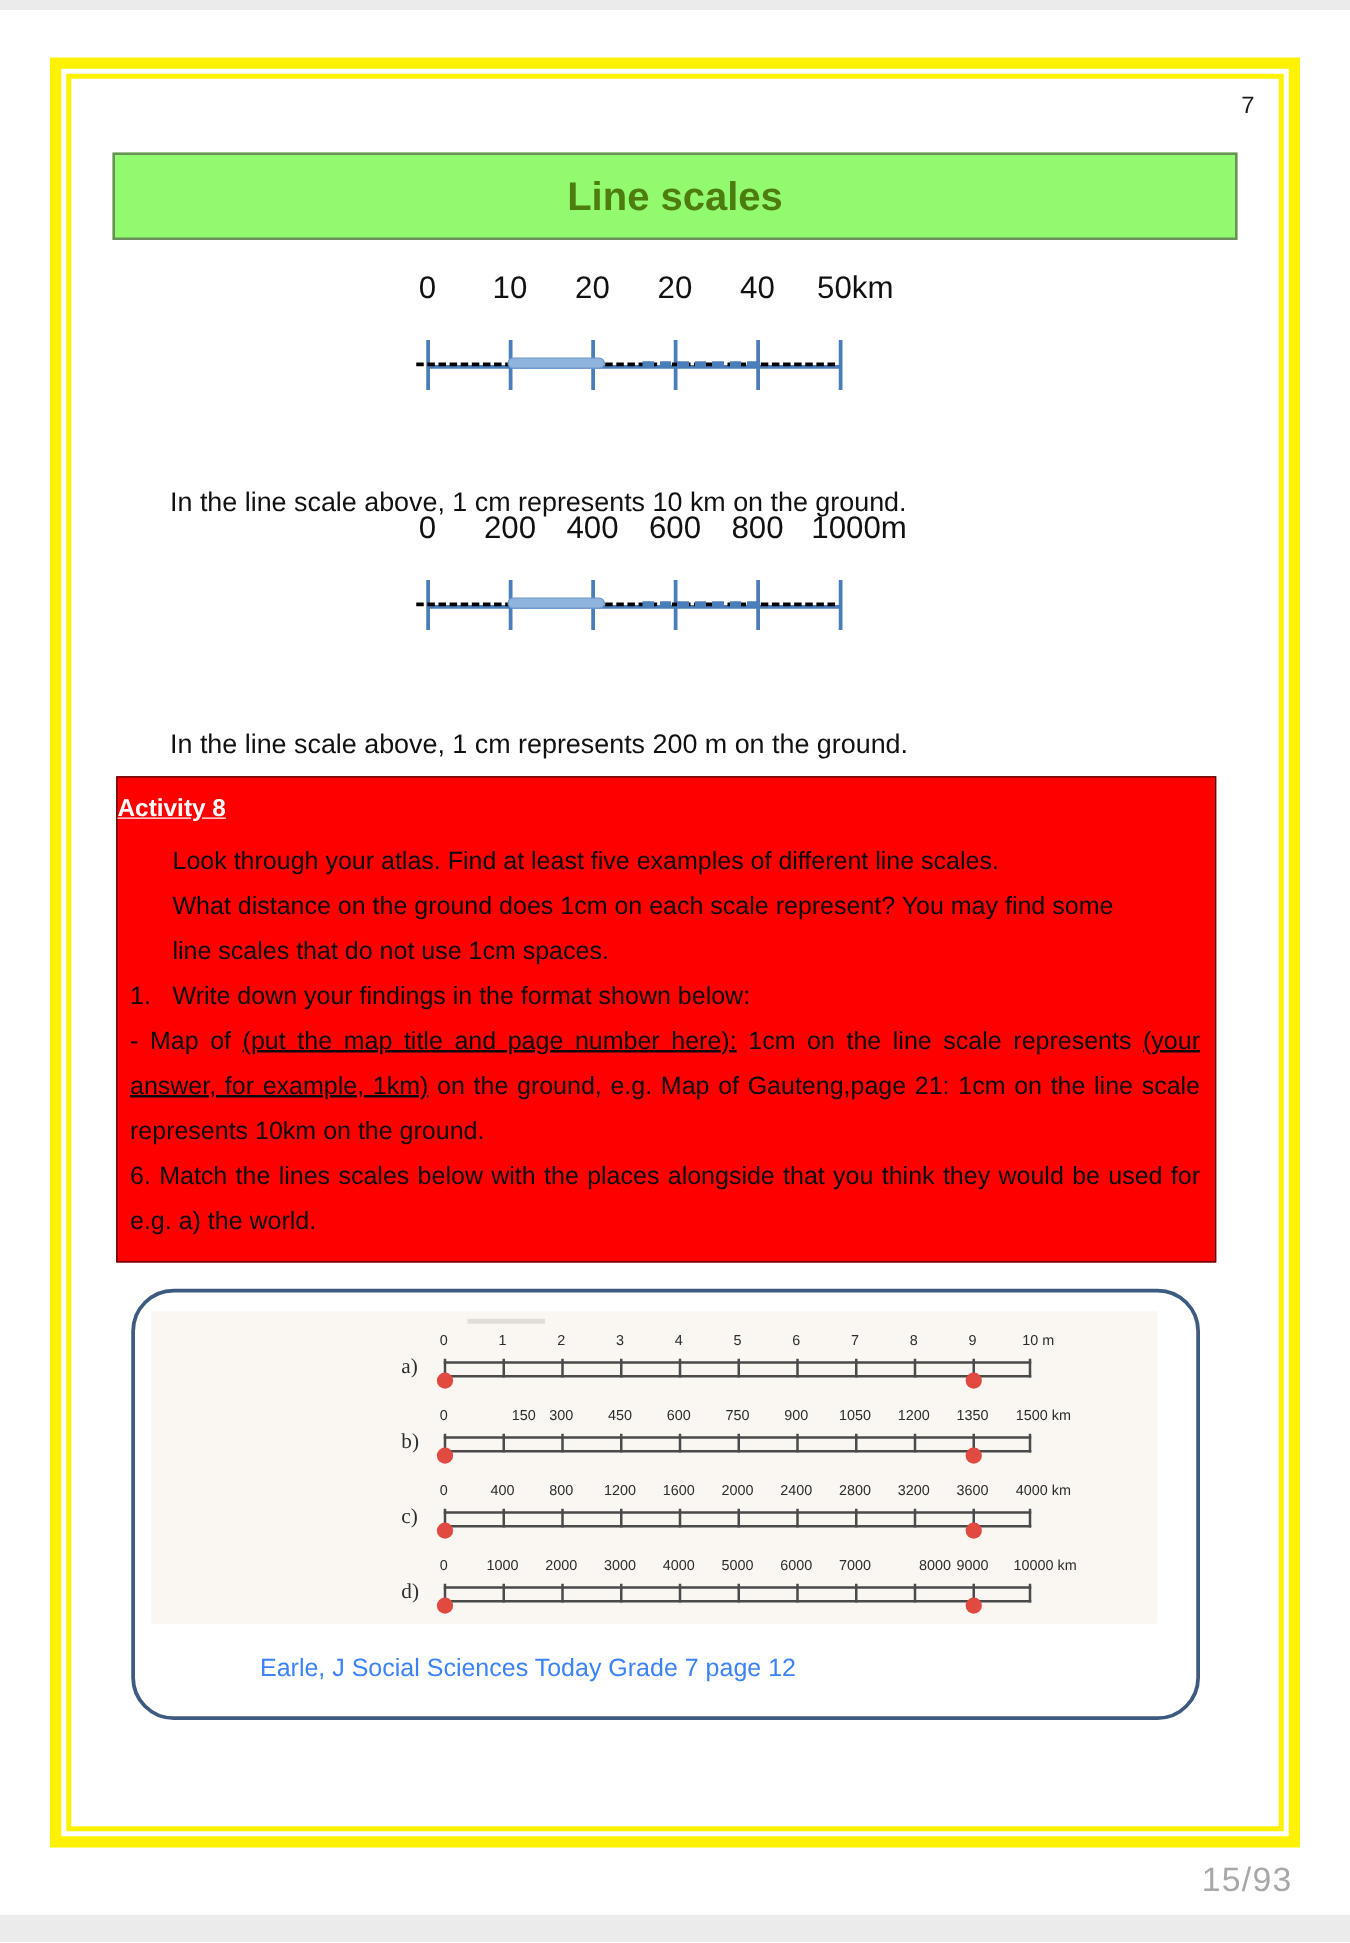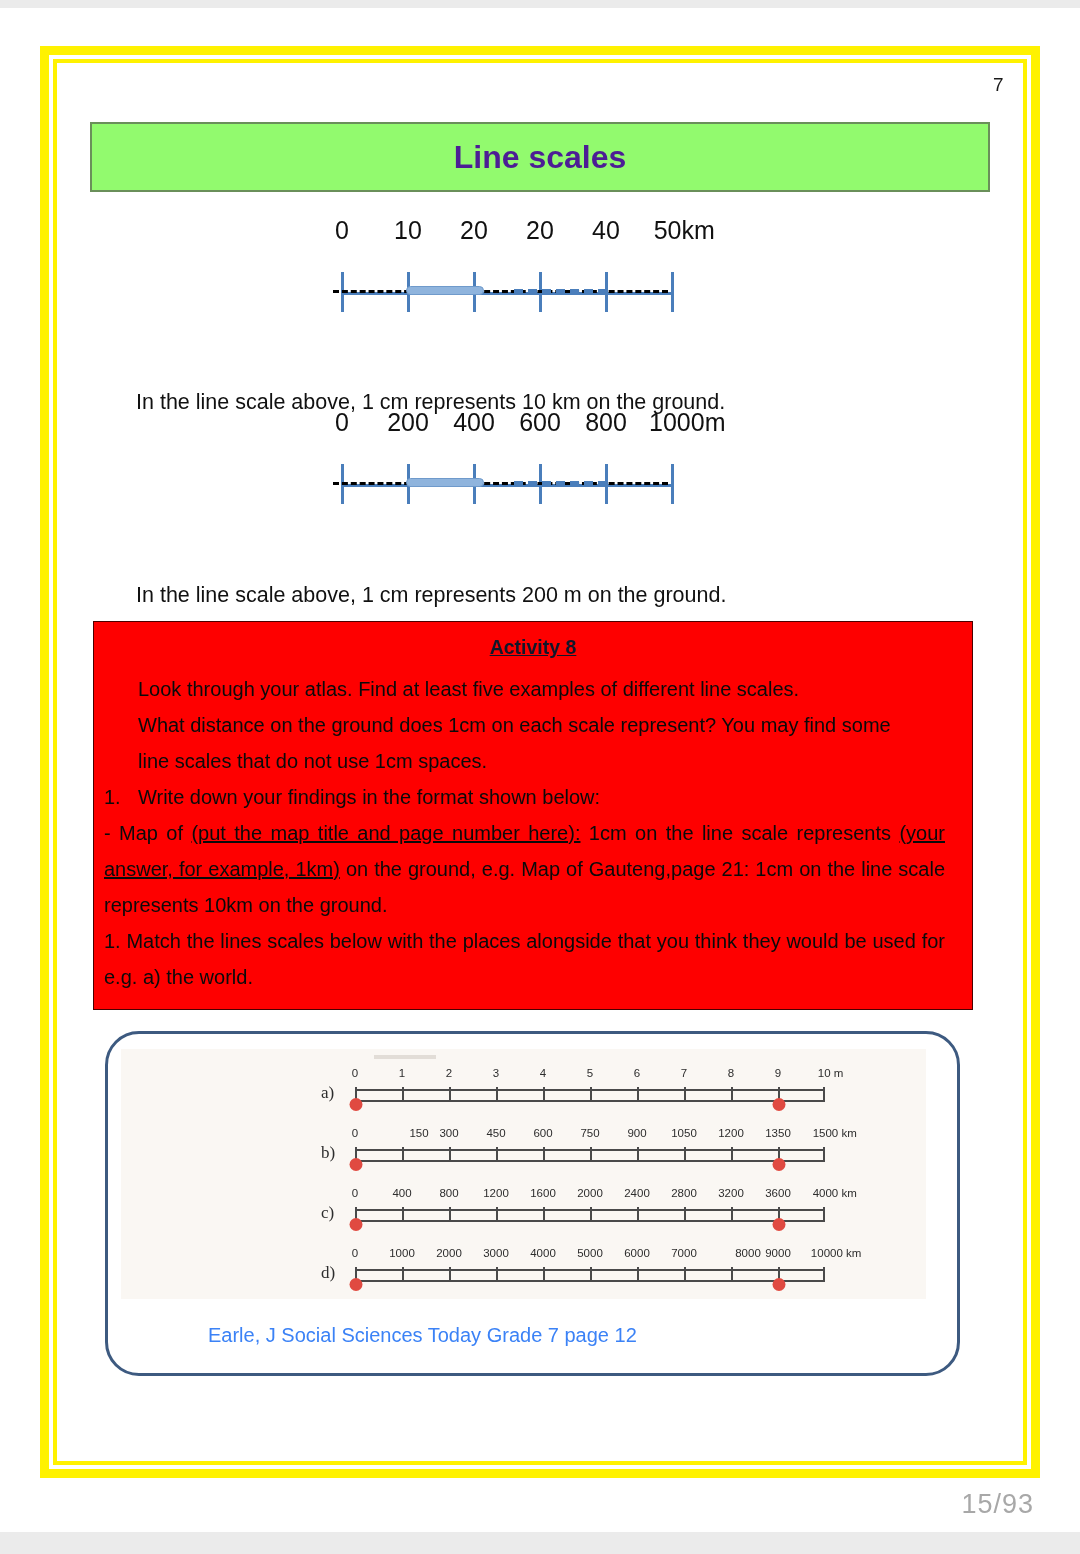--- a/index.html
+++ b/index.html
@@ -56,21 +56,21 @@
     position: absolute;
     left: 50px; top: 76px;
     width: 900px; height: 70px;
     background: #92fa6e;
     border: 2px solid #6a8f5a;
     display: flex; align-items: center; justify-content: center;
   }
   .title-banner .title-text {
     font-size: 32px;
     font-weight: bold;
-    color: #4c1d95;
+    color: #4d7c0f;
     letter-spacing: 0px;
   }
 
   
   .scale-fig { position: absolute; left: 50px; width: 900px; height: 110px; }
   .scale-fig.first  { top: 170px; }
   .scale-fig.second { top: 362px; }
 
   .scale-labels { position: absolute; left: 0; top: 0; width: 900px; height: 36px; }
   .scale-labels span {
@@ -133,36 +133,35 @@
   
   .activity-box {
     position: absolute;
     left: 53px; top: 575px;
     width: 880px;
     padding: 8px 0 14px 0;
     background: #fe0000;
     border: 1px solid #4a0000;
   }
   .activity-title {
-    text-align: center;
     font-size: 19.5px;
     font-weight: bold;
-    color: #0f172a;
+    color: #ffffff;
     text-decoration: underline;
     margin: 6px 0 12px 0;
   }
   .activity-box p {
     margin: 0 0 0 0;
     padding: 0 10px 0 44px;
     font-size: 20px;
     line-height: 36px;
     color: #0a0a0a;
   }
   .activity-box p.item  { padding-left: 10px; text-indent: 0; }
-  .activity-box p.justify { text-align: justify; padding-left: 10px; padding-right: 27px; }
+  .activity-box p.justify { text-align: justify; padding-left: 10px; padding-right: 12px; }
   .activity-box u { text-decoration: underline; }
   .num-lead { display: inline-block; width: 34px; }
 
   
   .blue-card {
     position: absolute;
     left: 65px; top: 985px;
     width: 855px; height: 345px;
     border: 3px solid #3d5a80;
     border-radius: 34px;
@@ -333,21 +332,21 @@
 
     <div class="sentence s2">In the line scale above, 1 cm represents 200 m on the ground.</div>
 
     <div class="activity-box">
       <div class="activity-title">Activity 8</div>
       <p>Look through your atlas. Find at least five examples of different line scales.</p>
       <p>What distance on the ground does 1cm on each scale represent? You may find some</p>
       <p>line scales that do not use 1cm spaces.</p>
       <p class="item"><span class="num-lead">1.</span><span>Write down your findings in the format shown below:</span></p>
       <p class="justify"><span>- Map of </span><u>(put the map title and page number here):</u><span> 1cm on the line scale represents </span><u>(your answer, for example, 1km)</u><span> on the ground, e.g. Map of Gauteng,page 21: 1cm on the line scale represents 10km on the ground.</span></p>
-      <p class="justify">1. Match the lines scales below with the places alongside that you think they would be used for e.g. a) the world.</p>
+      <p class="justify">6. Match the lines scales below with the places alongside that you think they would be used for e.g. a) the world.</p>
     </div>
 
     <div class="blue-card">
       <div class="scan">
         <div class="scan-top-smudge"></div>
 
 
         <div class="ruler" style="top:18px">
           <div class="rl-letter">a)</div>
           <div class="rl-nums">

